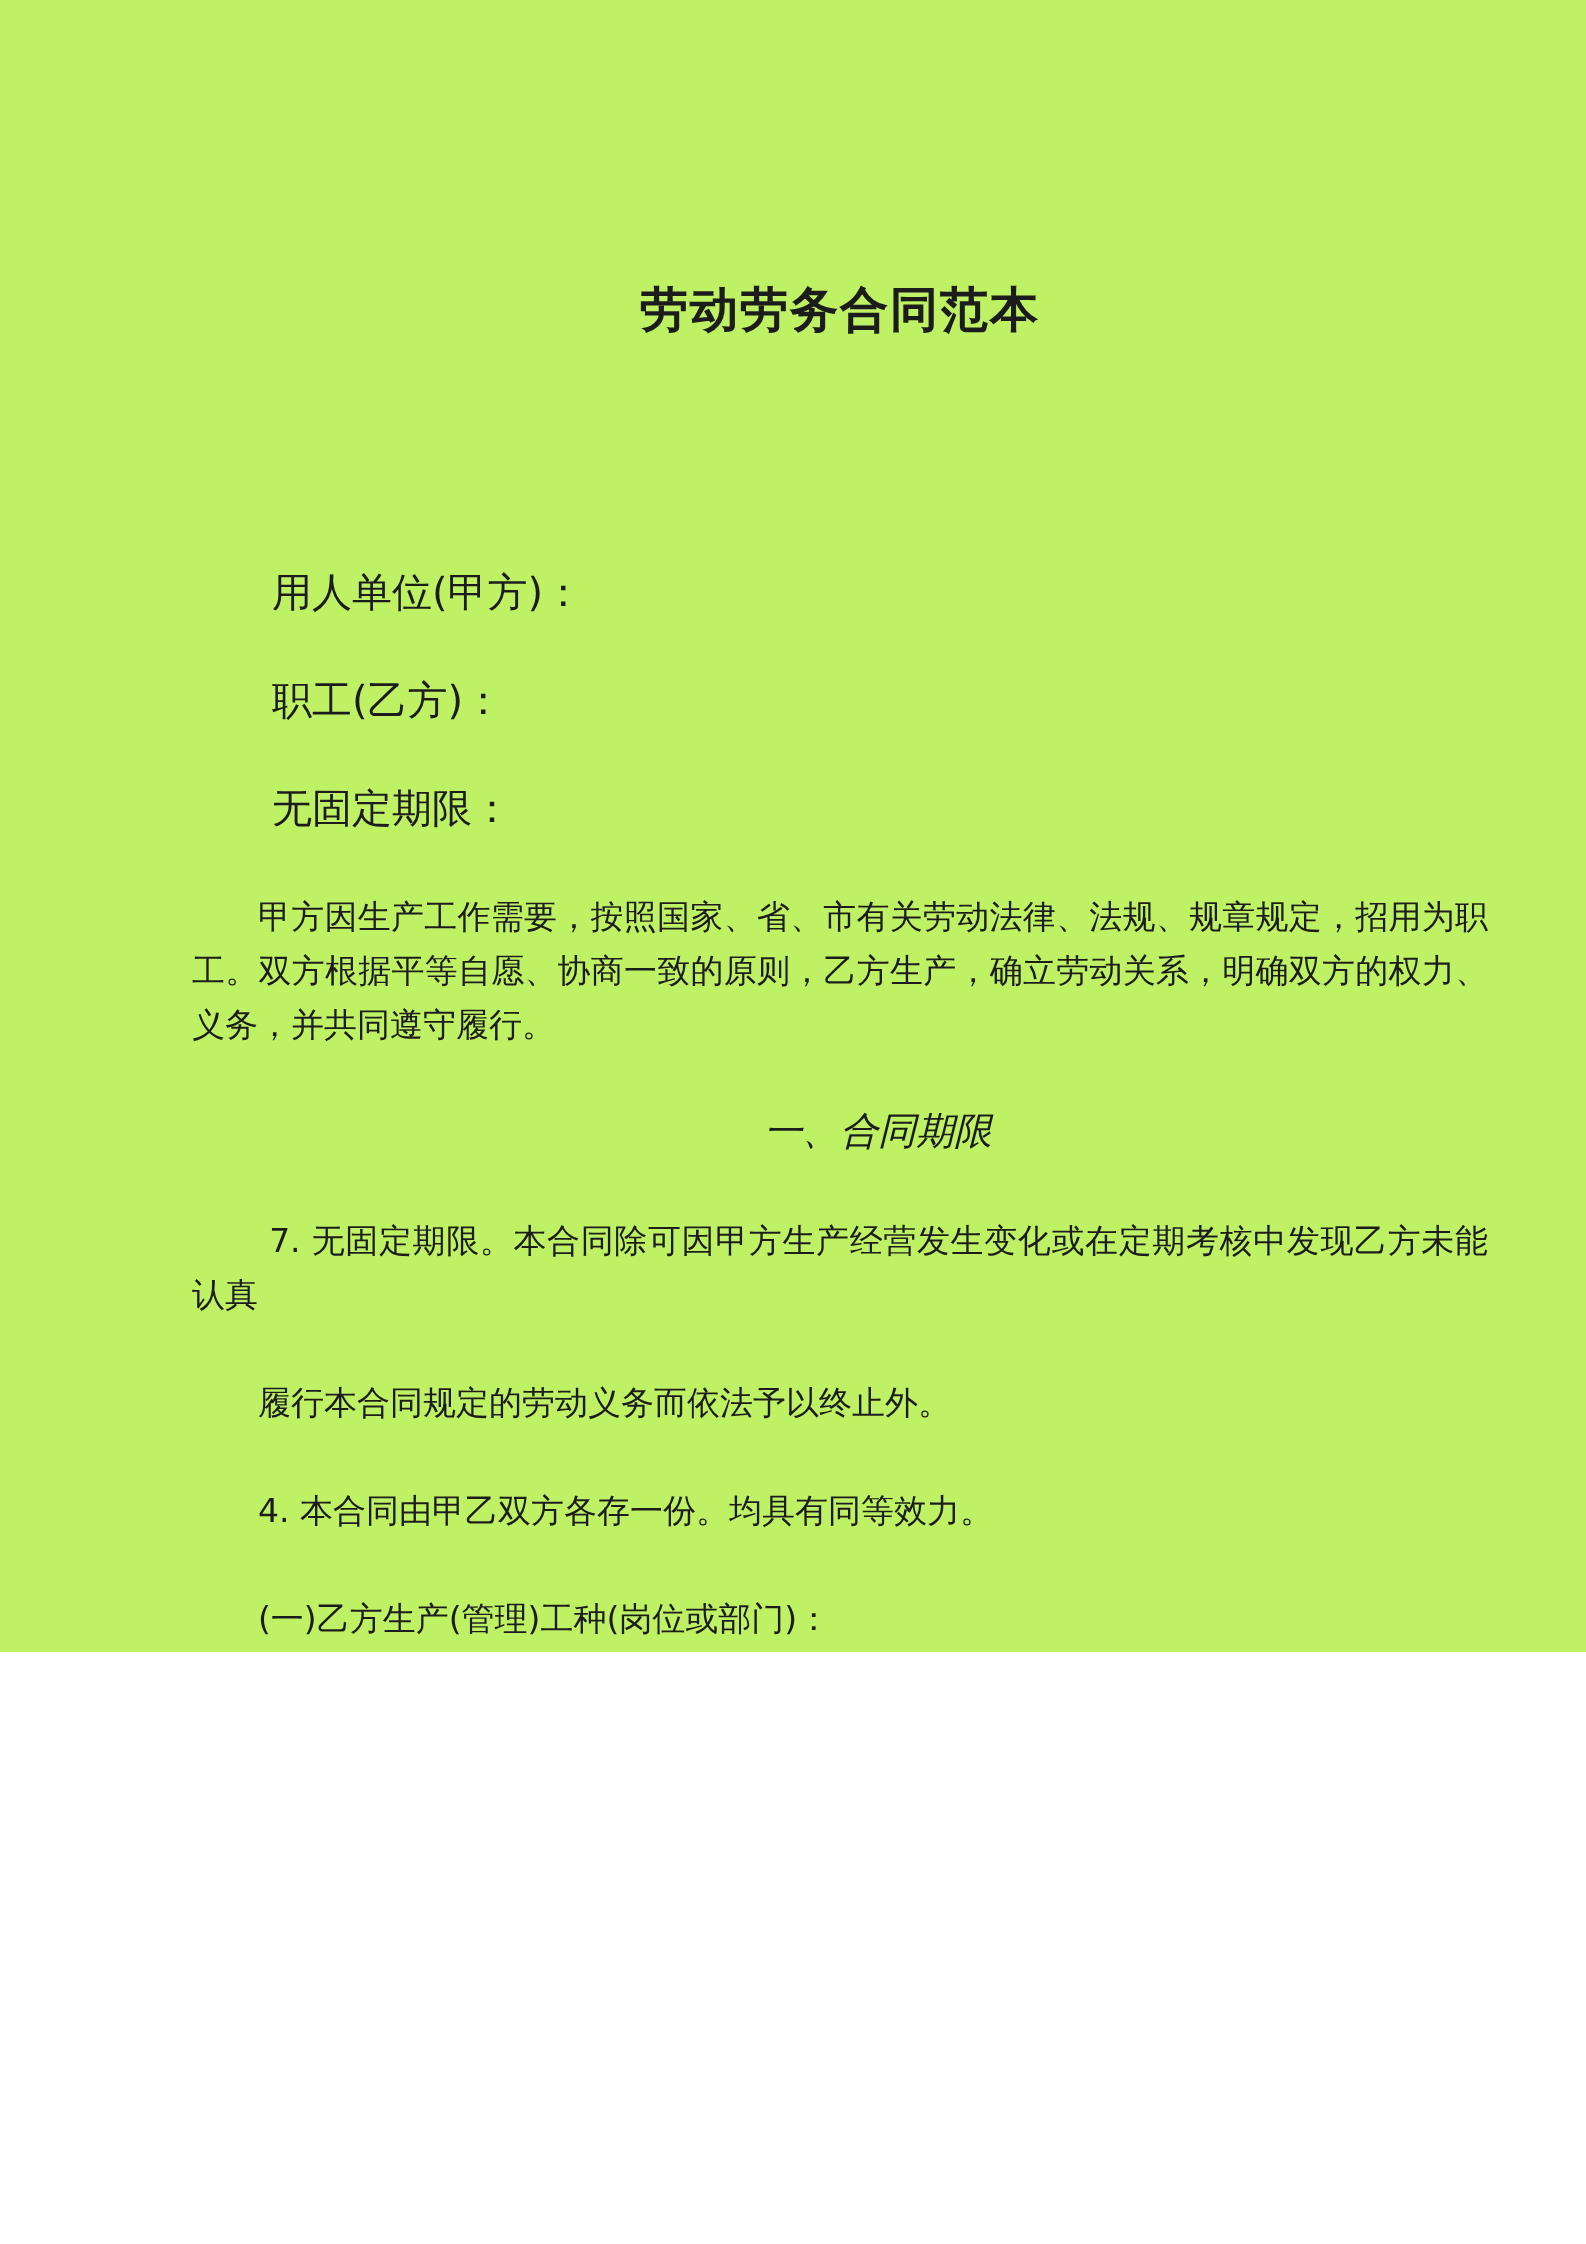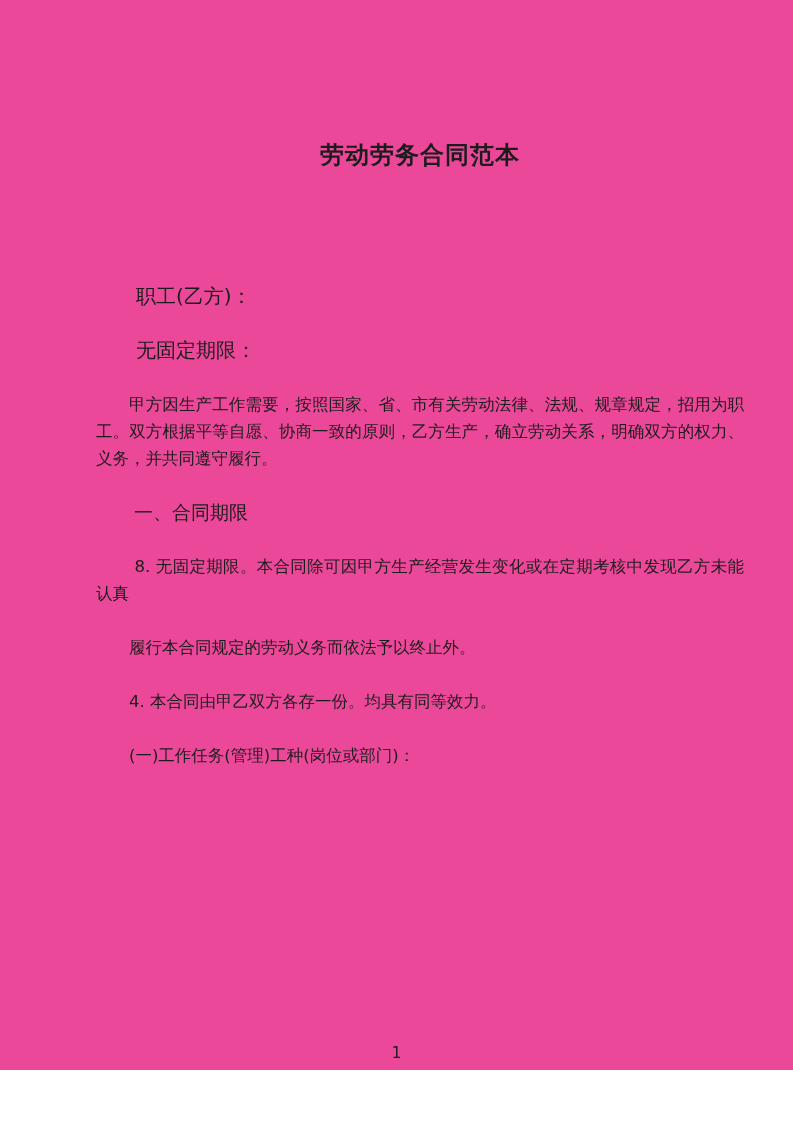--- a/index.html
+++ b/index.html
@@ -3,23 +3,23 @@
 <meta charset="utf-8">
 <style>
   html, body {
     margin: 0;
     padding: 0;
     background: #ffffff;
   }
   .page {
     position: relative;
     width: 793px;
-    height: 1070px;
+    height: 826px;
     margin: 0 auto;
-    background: #ec4899;
+    background: #bef264;
     box-sizing: border-box;
     padding: 137px 49px 0 96px;
     font-family: "DejaVu Sans", "Liberation Sans", sans-serif;
     color: #1c1c1c;
     overflow: hidden;
   }
   .doc-title {
     font-size: 24px;
     font-weight: bold;
     line-height: 36px;
@@ -35,21 +35,22 @@
     text-indent: 2em;
     white-space: pre-wrap;
     word-break: break-all;
   }
   .para.label {
     font-size: 20px;
     text-align: left;
   }
   .para.heading {
     font-size: 19px;
-    text-align: left;
+    text-align: center;
+    font-style: italic;
   }
   .para.date-line {
     font-size: 18px;
     text-align: left;
   }
   .page-footer {
     position: absolute;
     left: 0;
     right: 0;
     top: 1040px;
@@ -59,35 +60,36 @@
     color: #1c1c1c;
   }
 </style>
 </head>
 <body>
 
 <div class="page">
 
   <h1 class="doc-title"><span>劳动劳务合同范本</span></h1>
 
+  <p class="para label">用人单位(甲方)：</p>
 
   <p class="para label">职工(乙方)：</p>
 
   <p class="para label">无固定期限：</p>
 
   <p class="para">甲方因生产工作需要，按照国家、省、市有关劳动法律、法规、规章规定，招用为职工。双方根据平等自愿、协商一致的原则，乙方生产，确立劳动关系，明确双方的权力、义务，并共同遵守履行。</p>
 
   <p class="para heading">一、合同期限</p>
 
 
 
-  <p class="para"> 8. 无固定期限。本合同除可因甲方生产经营发生变化或在定期考核中发现乙方未能认真</p>
+  <p class="para"> 7. 无固定期限。本合同除可因甲方生产经营发生变化或在定期考核中发现乙方未能认真</p>
 
   <p class="para">履行本合同规定的劳动义务而依法予以终止外。</p>
 
   <p class="para">4. 本合同由甲乙双方各存一份。均具有同等效力。</p>
 
 
-  <p class="para">(一)工作任务(管理)工种(岗位或部门)：</p>
+  <p class="para">(一)乙方生产(管理)工种(岗位或部门)：</p>
 
   <div class="page-footer">1</div>
 
 </div>
 
 </body></html>

